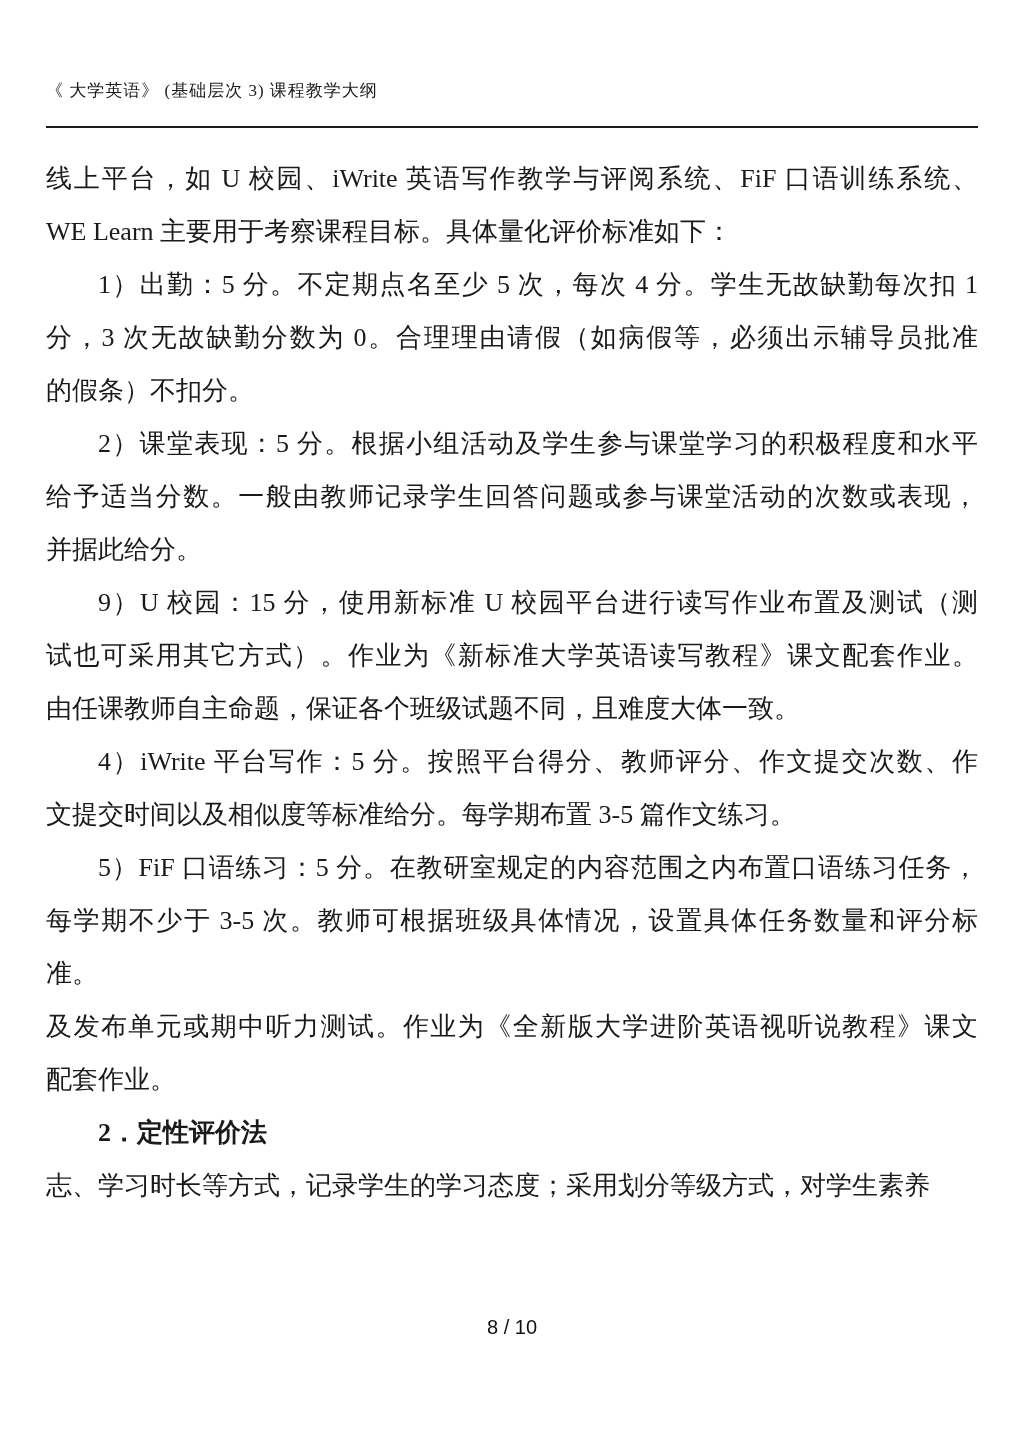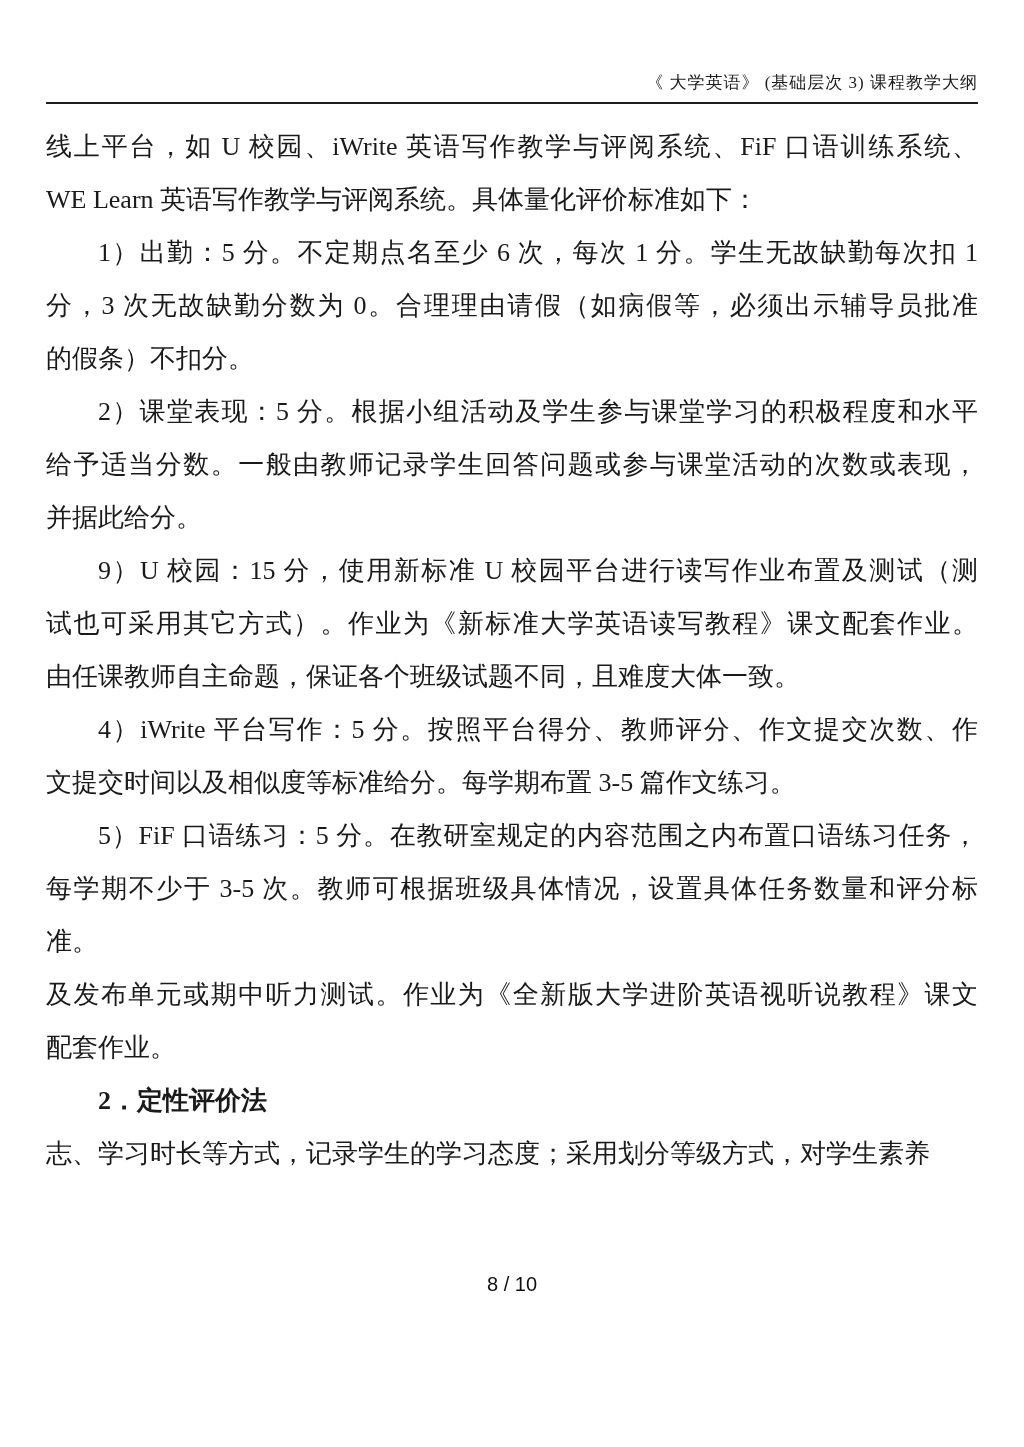--- a/index.html
+++ b/index.html
@@ -8,24 +8,24 @@
     width: 1024px;
     height: 1447px;
     margin: 0 auto;
     background: #ffffff;
     color: #1a1a1a;
     font-family: "Liberation Serif", "DejaVu Serif", serif;
     overflow: hidden;
     box-sizing: border-box;
   }
   .header {
-    margin: 8px 46px;
-    padding: 64px 0 8px 0;
+    margin: 16px 46px;
+    padding: 64px 0 24px 0;
     border-bottom: 2px solid #1c1c1c;
-    text-align: right;
+    text-align: left;
   }
   .header-title {
     font-size: 17px;
     line-height: 22px;
     color: #1c1c1c;
     letter-spacing: 1px;
   }
   .doc-body {
     margin: 8px 46px;
     padding-top: 8px;
@@ -41,43 +41,43 @@
   .line.indent { text-indent: 2em; }
   .para.heading .line {
     font-weight: 700;
     text-align-last: left;
     font-family: Liberation Serif, serif;
   }
   .footer {
     position: absolute;
     left: 0;
     right: 0;
-    top: 1270px;
+    top: 1313px;
     text-align: center;
     font-family: "Liberation Sans", "DejaVu Sans", sans-serif;
     font-size: 20px;
     line-height: 28px;
     color: #111111;
   }
 </style>
 </head>
 <body>
 
 <div class="page">
   <header class="header">
     <div class="header-title">《 大学英语》 (基础层次 3) 课程教学大纲</div>
   </header>
 
   <main class="doc-body">
       <div class="para continuation">
         <div class="line">线上平台，如 U 校园、iWrite 英语写作教学与评阅系统、FiF 口语训练系统、</div>
-        <div class="line last">WE Learn 英语写作教学与评阅系统。具体量化评价标准如下：</div>
+        <div class="line last">WE Learn 主要用于考察课程目标。具体量化评价标准如下：</div>
       </div>
       <div class="para numbered">
-        <div class="line indent">1）出勤：5 分。不定期点名至少 6 次，每次 1 分。学生无故缺勤每次扣 1</div>
+        <div class="line indent">1）出勤：5 分。不定期点名至少 5 次，每次 4 分。学生无故缺勤每次扣 1</div>
         <div class="line">分，3 次无故缺勤分数为 0。合理理由请假（如病假等，必须出示辅导员批准</div>
         <div class="line last">的假条）不扣分。</div>
       </div>
       <div class="para numbered">
         <div class="line indent">2）课堂表现：5 分。根据小组活动及学生参与课堂学习的积极程度和水平</div>
         <div class="line">给予适当分数。一般由教师记录学生回答问题或参与课堂活动的次数或表现，</div>
         <div class="line last">并据此给分。</div>
       </div>
       <div class="para numbered">
         <div class="line indent">9）U 校园：15 分，使用新标准 U 校园平台进行读写作业布置及测试（测</div>

